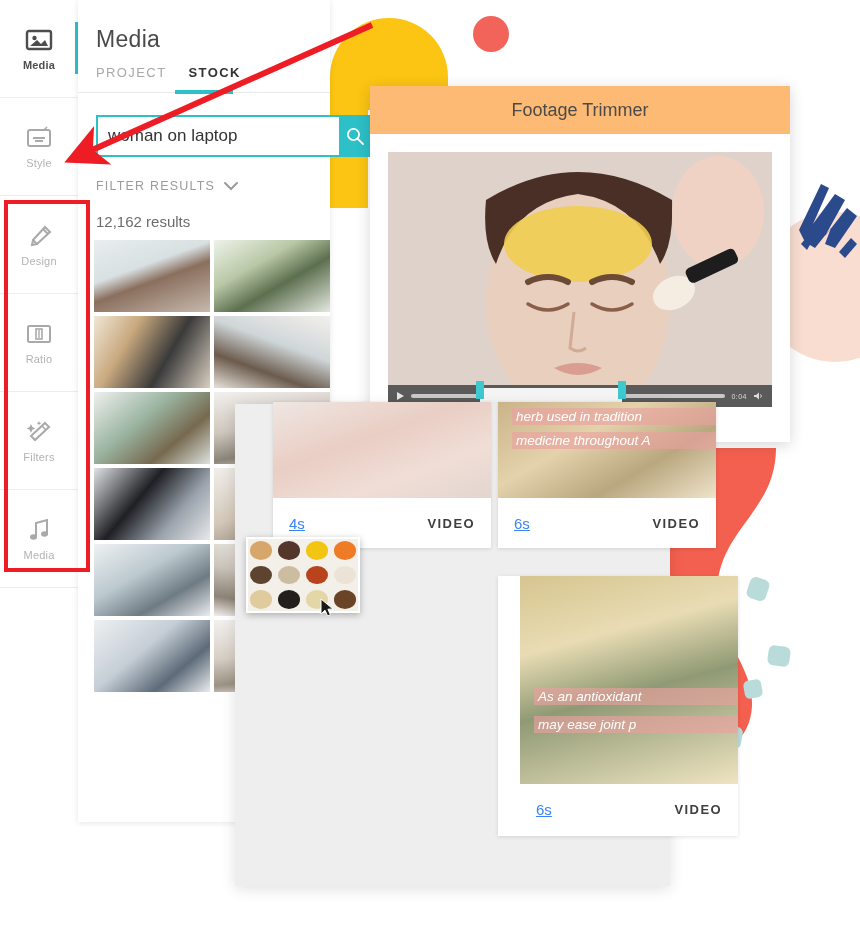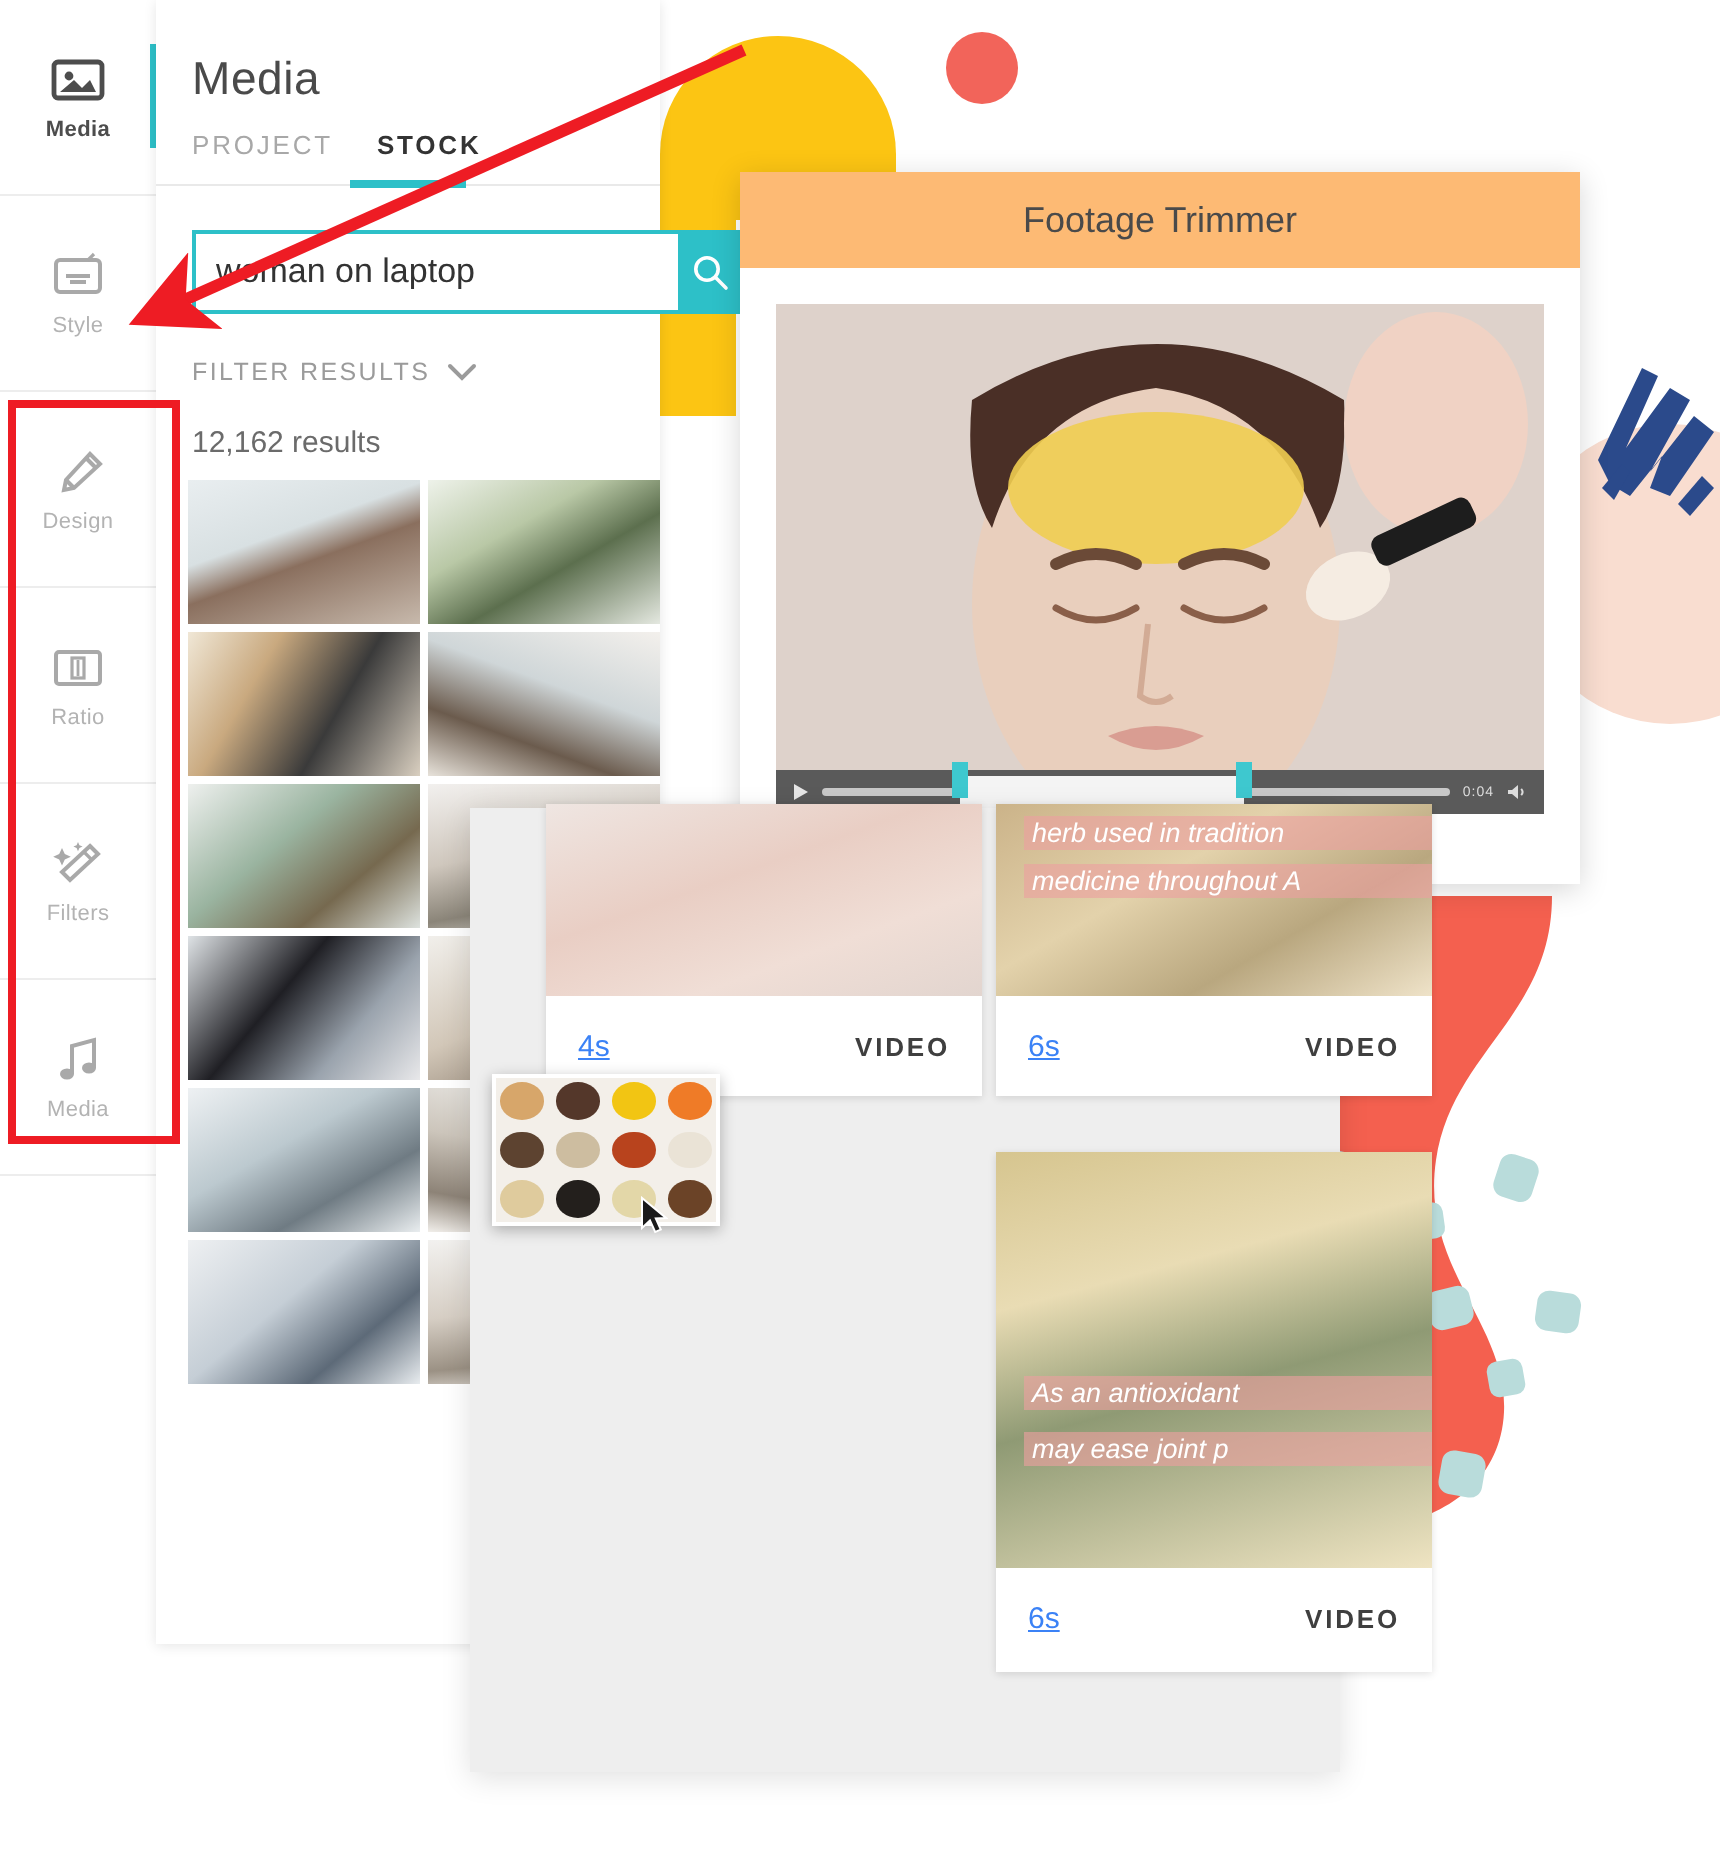--- a/index.html
+++ b/index.html
@@ -344,21 +344,21 @@
         <div class="cap" style="top:6px;">herb used in tradition</div>
         <div class="cap" style="top:30px;">medicine throughout A</div>
       </div>
       <div class="sb-meta">
         <span class="sb-dur">6s</span>
         <span class="sb-kind">VIDEO</span>
       </div>
     </div>
 
 
-    <div class="sb-card" style="left:263px;top:172px;height:260px;">
+    <div class="sb-card" style="left:263px;top:172px;height:260px;padding-left:22px;">
       <div class="sb-media" style="height:208px;background:linear-gradient(165deg,#d6c58f 0%,#e9dcb4 30%,#8f9a74 55%,#efe4c2 100%);">
         <div class="cap" style="top:112px;">As an antioxidant</div>
         <div class="cap" style="top:140px;">may ease joint p</div>
       </div>
       <div class="sb-meta">
         <span class="sb-dur">6s</span>
         <span class="sb-kind">VIDEO</span>
       </div>
     </div>
   </div>

